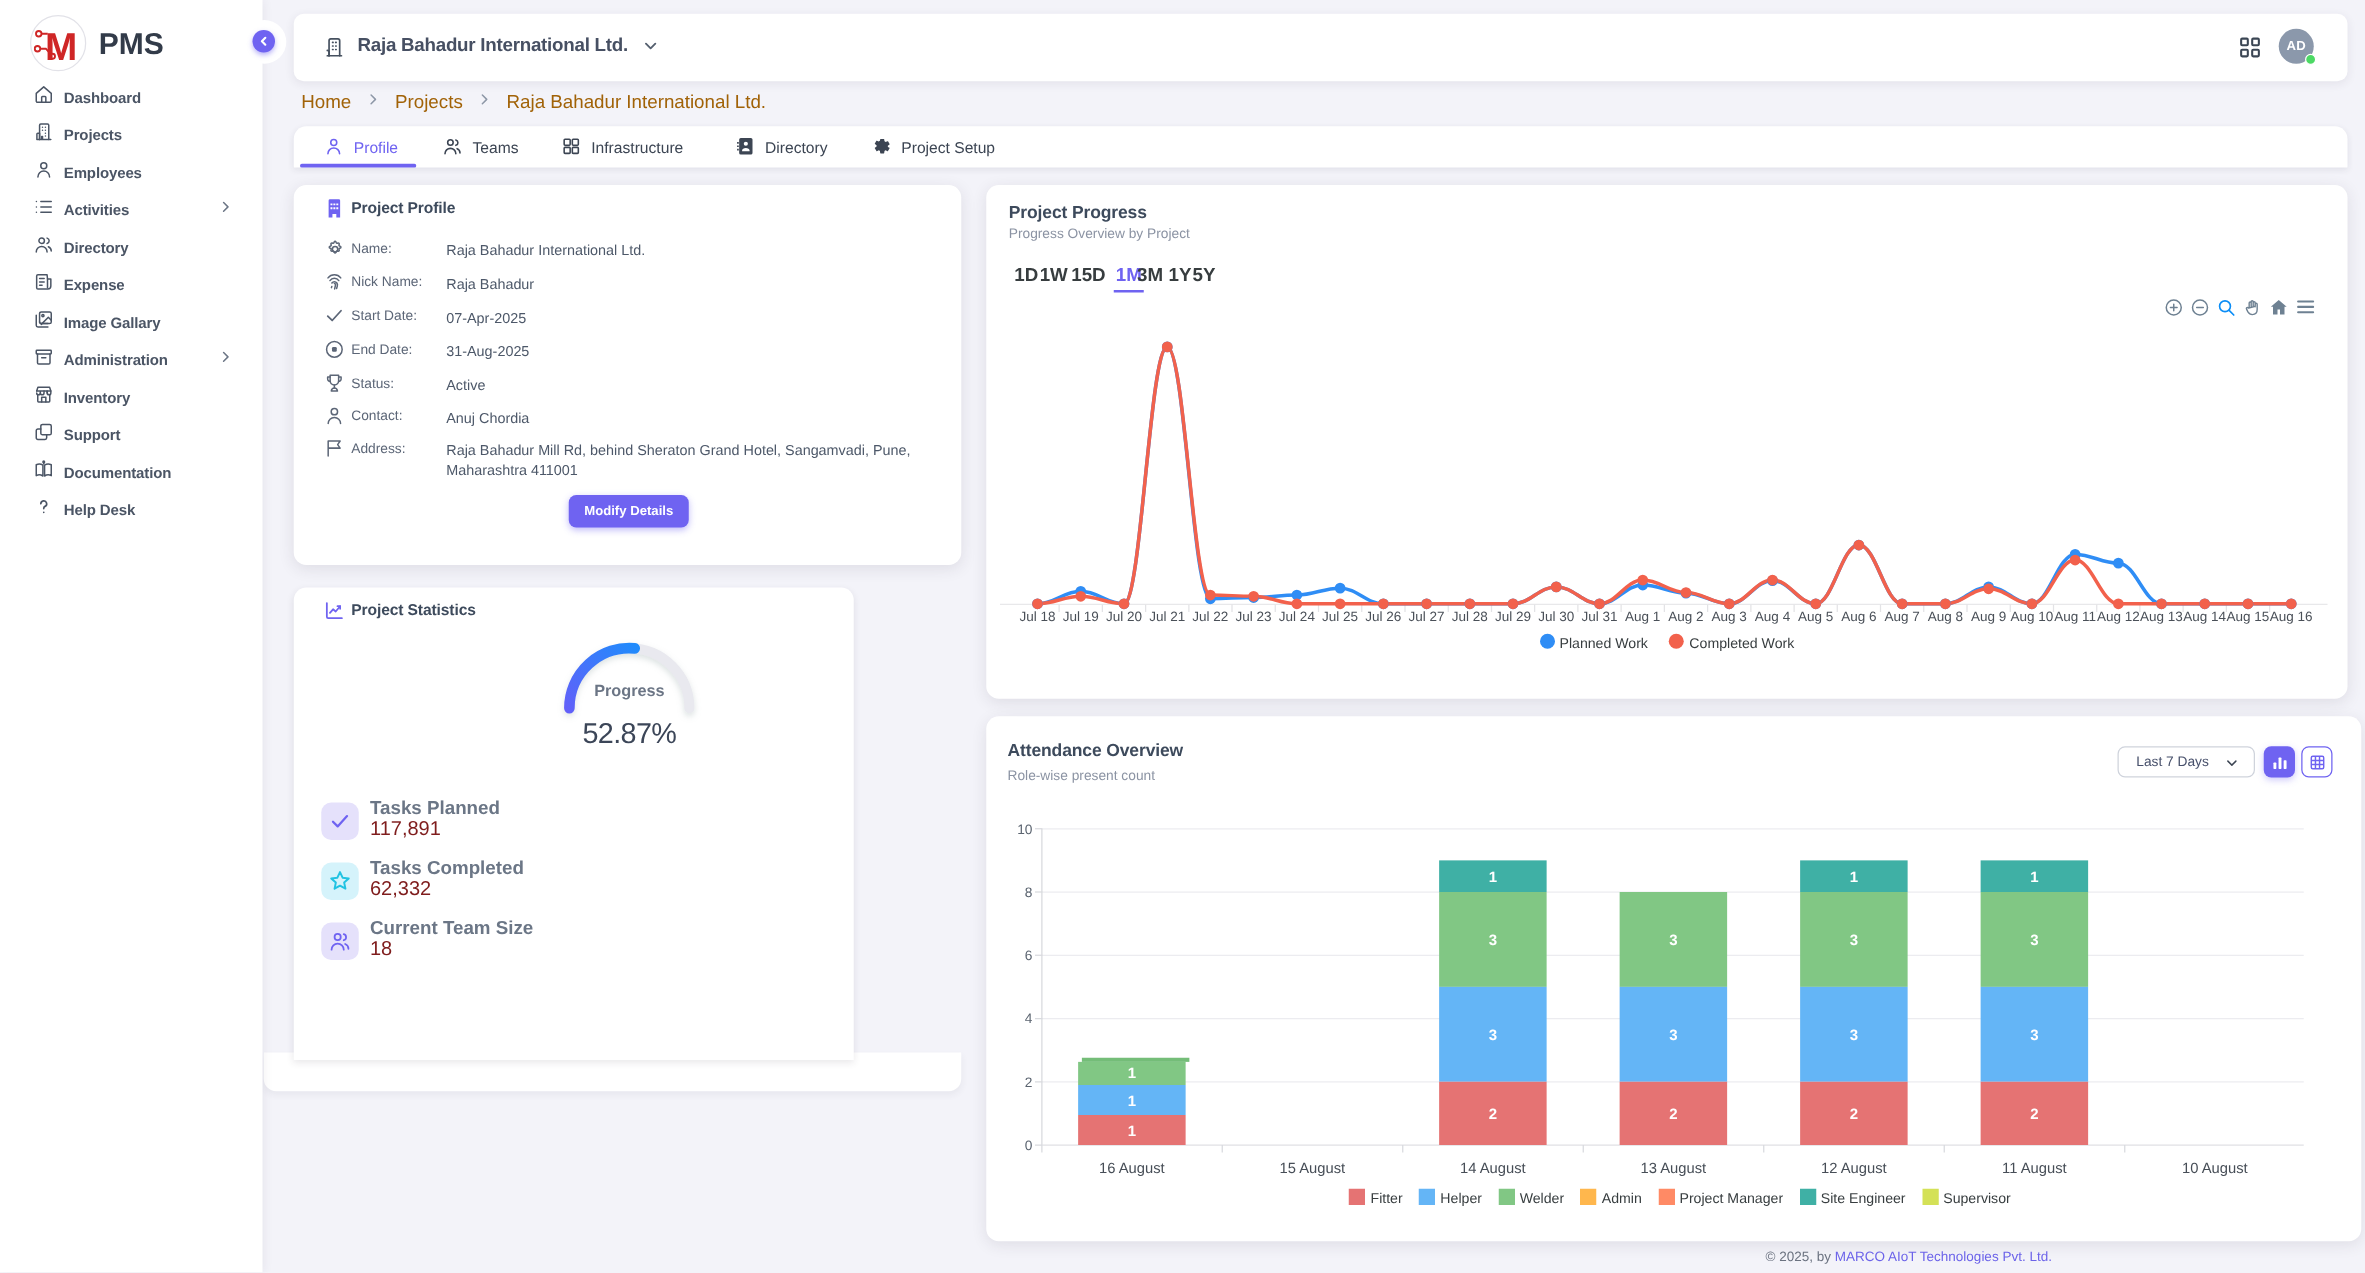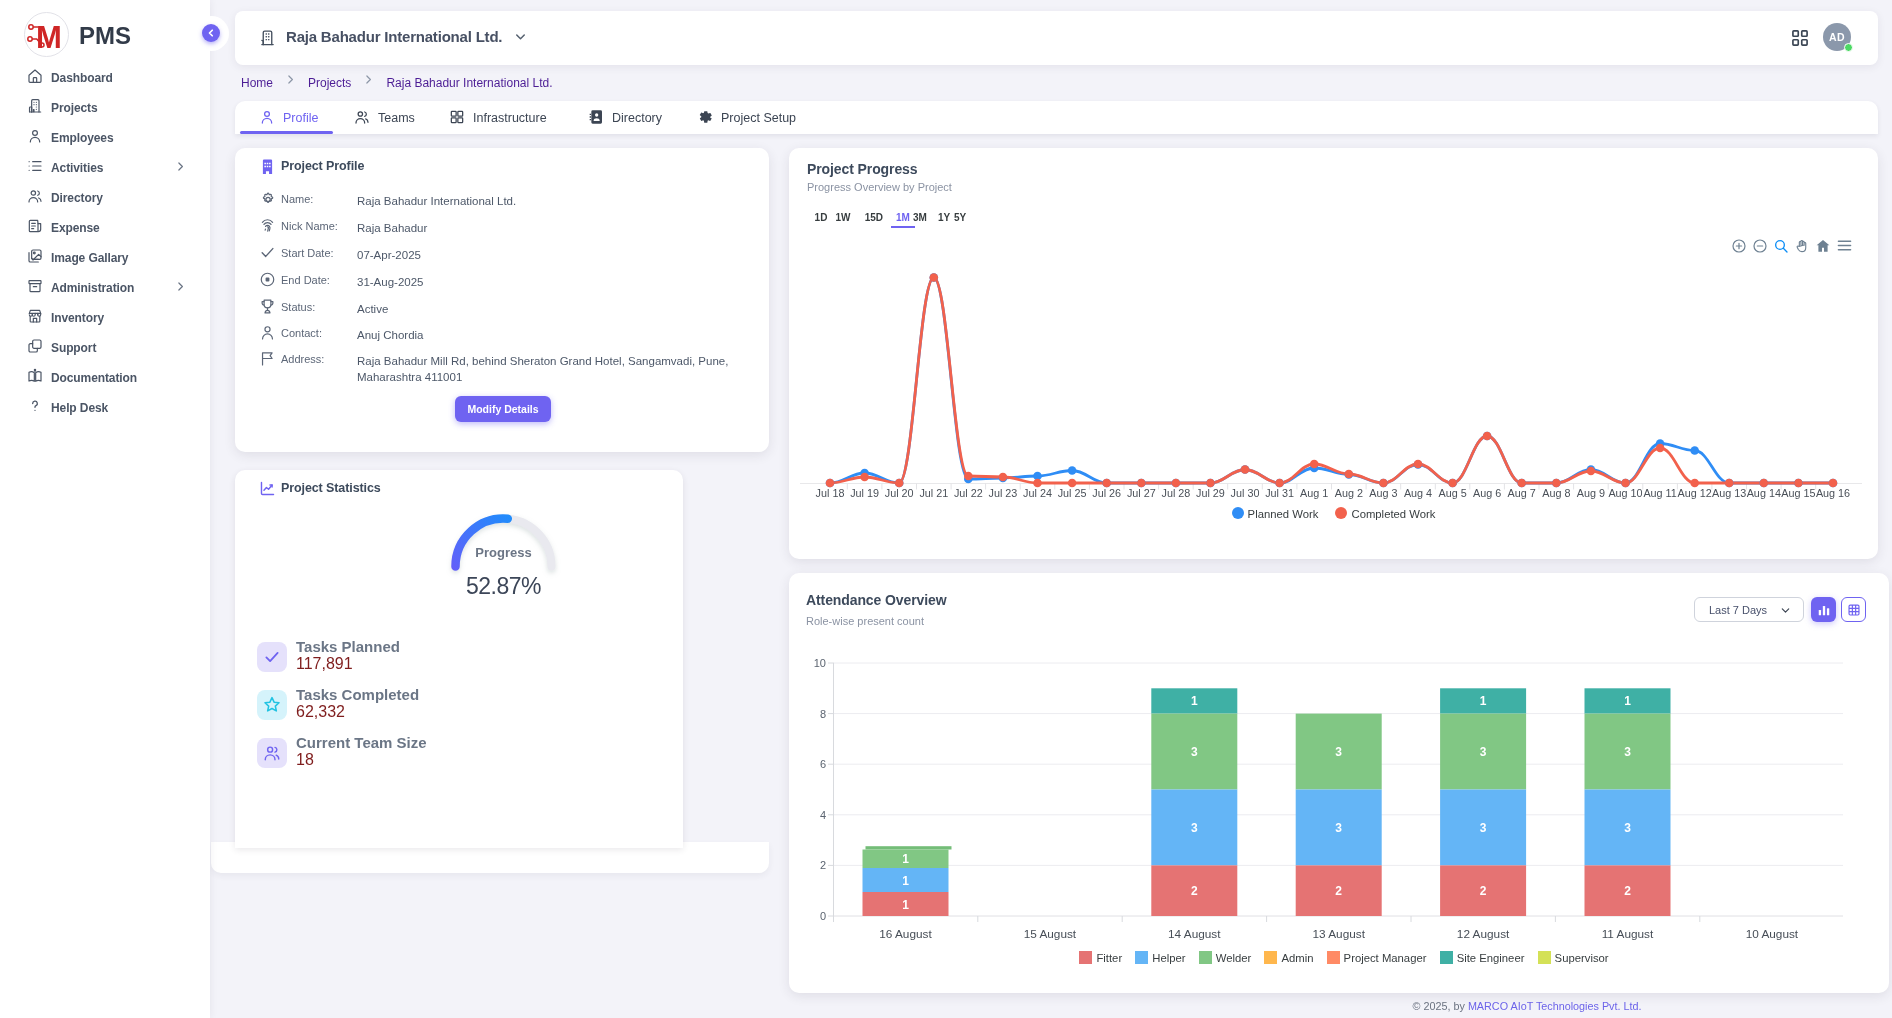--- a/index.html
+++ b/index.html
@@ -23,21 +23,21 @@
 
 #hdr { position:absolute; left:235px; top:11px; width:1643px; height:54px; background:#fff; border-radius:8px; box-shadow:0 2px 8px rgba(47,43,61,.08); z-index:2; }
 #hdr .bico { position:absolute; left:24px; top:18px; color:#45505f; }
 #hdr .htitle { position:absolute; left:51px; top:17px; font-size:15px; font-weight:600; color:#475063; letter-spacing:-0.2px; }
 #hdr .hchev { position:absolute; left:278px; top:18px; color:#55606f; }
 #hdr .grid9 { position:absolute; left:1555px; top:17px; color:#3b4654; }
 #avatar { position:absolute; left:1588px; top:12px; width:28px; height:28px; border-radius:50%; background:#8b98ab; color:#fff; font-size:10.5px; font-weight:bold; text-align:center; line-height:28px; letter-spacing:0.3px; }
 #avatar .dot { position:absolute; right:-2px; bottom:-1px; width:9px; height:9px; border-radius:50%; background:#4cd964; border:1.5px solid #fff; }
 
 
-#crumbs { position:absolute; left:241px; top:73px; font-size:12px; color:#4c1d95; }
+#crumbs { position:absolute; left:241px; top:73px; font-size:15px; color:#a16207; }
 #crumbs span { vertical-align:middle; }
 #crumbs .sep { display:inline-block; margin:0 11px; color:#8d97a7; }
 
 
 #tabs { position:absolute; left:235px; top:101px; width:1643px; height:33px; background:#fff; border-radius:10px 10px 0 0; box-shadow:0 2px 5px rgba(47,43,61,.09); z-index:2; }
 .tab { position:absolute; top:0; height:33px; font-size:12.5px; font-weight:500; color:#3c4553; }
 .tab .tic { position:absolute; top:8px; left:0; }
 .tab .ttx { position:absolute; top:9.5px; left:24px; white-space:nowrap; }
 .tab.active { color:#6f63f1; }
 #tabline { position:absolute; left:240px; top:131px; width:93px; height:3px; border-radius:2px; background:#6f63f1; z-index:3; }
@@ -55,21 +55,21 @@
 
 #artifact { position:absolute; left:211px; top:842px; width:558px; height:31px; background:#fff; border-radius:0 0 10px 10px; box-shadow:0 3px 6px rgba(47,43,61,.06); }
 #scard { left:235px; top:470px; width:448px; height:378px; border-radius:10px 10px 0 0; box-shadow:0 2px 6px rgba(47,43,61,.10); }
 .statbox { position:absolute; left:22px; width:30px; height:30px; border-radius:8px; }
 .statlab { position:absolute; left:61px; font-size:15px; font-weight:bold; color:#6b7686; }
 .statval { position:absolute; left:61px; font-size:16px; color:#7f1d1d; }
 
 
 #gcard { left:789px; top:148px; width:1089px; height:411px; }
 .gsub { position:absolute; font-size:11px; color:#8b93a3; }
-.rngbtn { position:absolute; top:64px; font-size:10px; font-weight:bold; color:#373d3f; }
+.rngbtn { position:absolute; top:64px; font-size:15px; font-weight:bold; color:#373d3f; }
 .rngbtn.sel { color:#6f63f1; border-bottom:2px solid #6f63f1; padding-bottom:3px; }
 .tools { position:absolute; right:25px; top:89px; color:#6e8192; }
 .tools svg { margin-left:5px; }
 
 
 #acard { left:789px; top:573px; width:1100px; height:420px; }
 #sel7 { position:absolute; left:905px; top:24px; width:110px; height:25px; border:1px solid #cfd3dc; border-radius:6px; font-size:11px; color:#47506b; }
 #sel7 span { position:absolute; left:14px; top:6px; }
 #sel7 svg { position:absolute; right:12px; top:7px; }
 .sqbtn { position:absolute; top:24px; width:25px; height:25px; border-radius:6px; }

